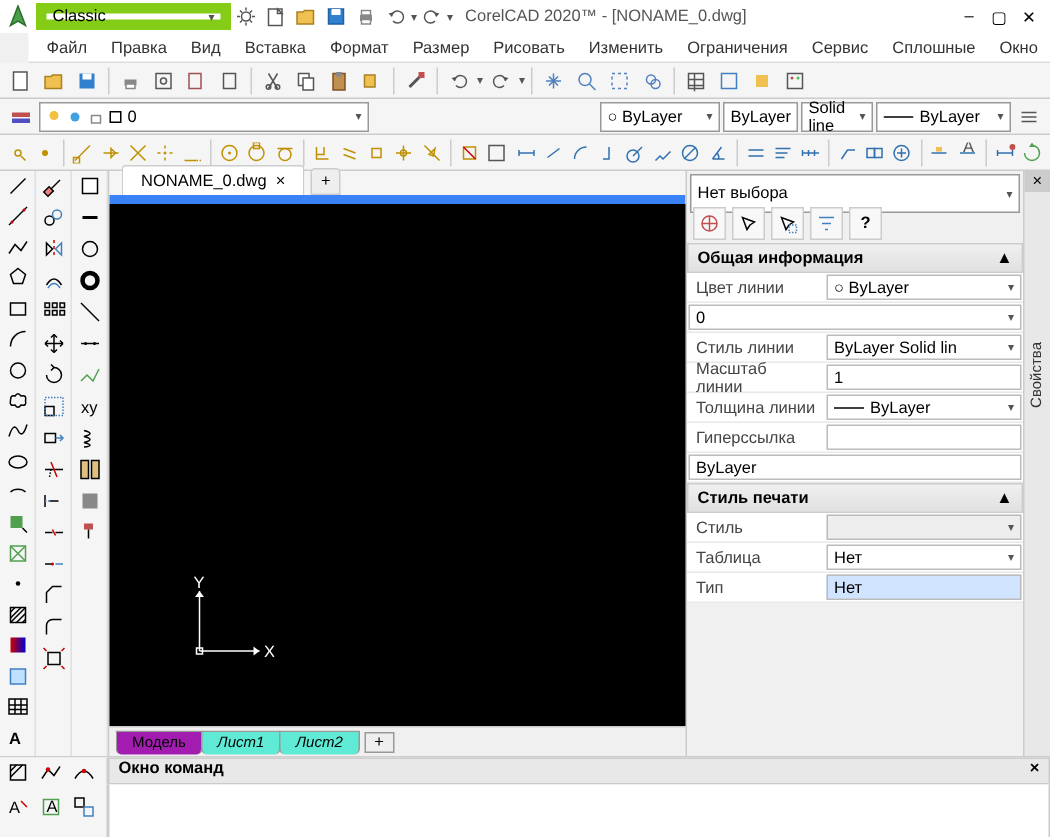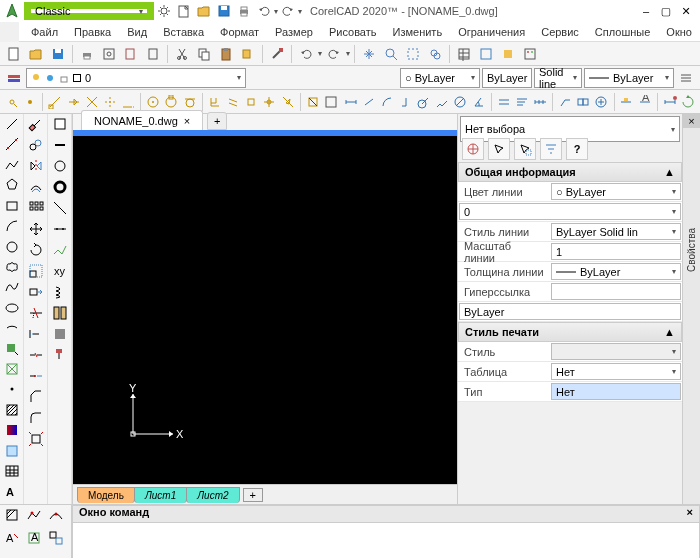--- a/index.html
+++ b/index.html
@@ -22,21 +22,21 @@
 .left-toolbars { display: flex; background: #f5f5f5; border-right: 1px solid #ccc; }
 .vtb { width: 24px; display: flex; flex-direction: column; align-items: center; padding-top: 2px; border-right: 1px solid #e0e0e0; }
 .vbtn { width: 20px; height: 20px; display: flex; align-items: flex-start; justify-content: center; margin-bottom: 1px; }
 .canvas-wrap { flex: 1; display: flex; flex-direction: column; }
 .doc-tabs { height: 22px; display: flex; align-items: flex-end; background: #f5f5f5; border-bottom: 6px solid #3b82f6; padding-left: 8px; }
 .doc-tab { height: 20px; padding: 2px 12px; background: #fff; border: 1px solid #ccc; border-bottom: none; border-radius: 3px 3px 0 0; display: flex; align-items: center; gap: 6px; }
 .doc-tab-add { width: 20px; height: 18px; border: 1px solid #ccc; background: #eee; display: flex; align-items: center; justify-content: center; margin-left: 4px; border-radius: 3px 3px 0 0; }
 .canvas { flex: 1; background: #000; position: relative; }
 .ucs { position: absolute; bottom: 40px; left: 50px; }
 .sheet-tabs { height: 20px; background: #f0f0f0; display: flex; align-items: center; padding-left: 4px; border-top: 1px solid #ccc; }
-.sheet-tab { padding: 2px 10px; background: #fdba74; border: 1px solid #999; border-bottom: none; font-size: 10px; border-radius: 0 0 4px 4px; margin-right: -1px; }
+.sheet-tab { padding: 2px 10px; background: #a21caf; border: 1px solid #999; border-bottom: none; font-size: 10px; border-radius: 0 0 4px 4px; margin-right: -1px; }
 .sheet-tab.inactive { background: #5eead4; font-style: italic; }
 .sheet-add { padding: 0 6px; border: 1px solid #999; background: #eee; margin-left: 4px; }
 .props-panel { width: 225px; background: #f0f0f0; border-left: 1px solid #ccc; display: flex; flex-direction: column; }
 .props-sel { height: 22px; padding: 2px; display: flex; }
 .props-sel-combo { flex: 1; border: 1px solid #999; background: #fff; padding: 12px 4px; display: flex; align-items: center; justify-content: space-between; }
 .props-icons { height: 26px; display: flex; align-items: center; padding: 2px 4px; gap: 4px; }
 .pibtn { width: 22px; height: 22px; border: 1px solid #ccc; display: flex; align-items: center; justify-content: center; background: #f8f8f8; }
 .props-section-hdr { height: 20px; background: linear-gradient(#f0f0f0,#e0e0e0); border: 1px solid #ccc; display: flex; align-items: center; padding: 0 6px; font-weight: bold; justify-content: space-between; }
 .prop-row { display: flex; height: 20px; border-bottom: 1px solid #e8e8e8; background: #fff; }
 .prop-label { width: 92px; padding: 2px 6px; color: #444; display: flex; align-items: center; }

